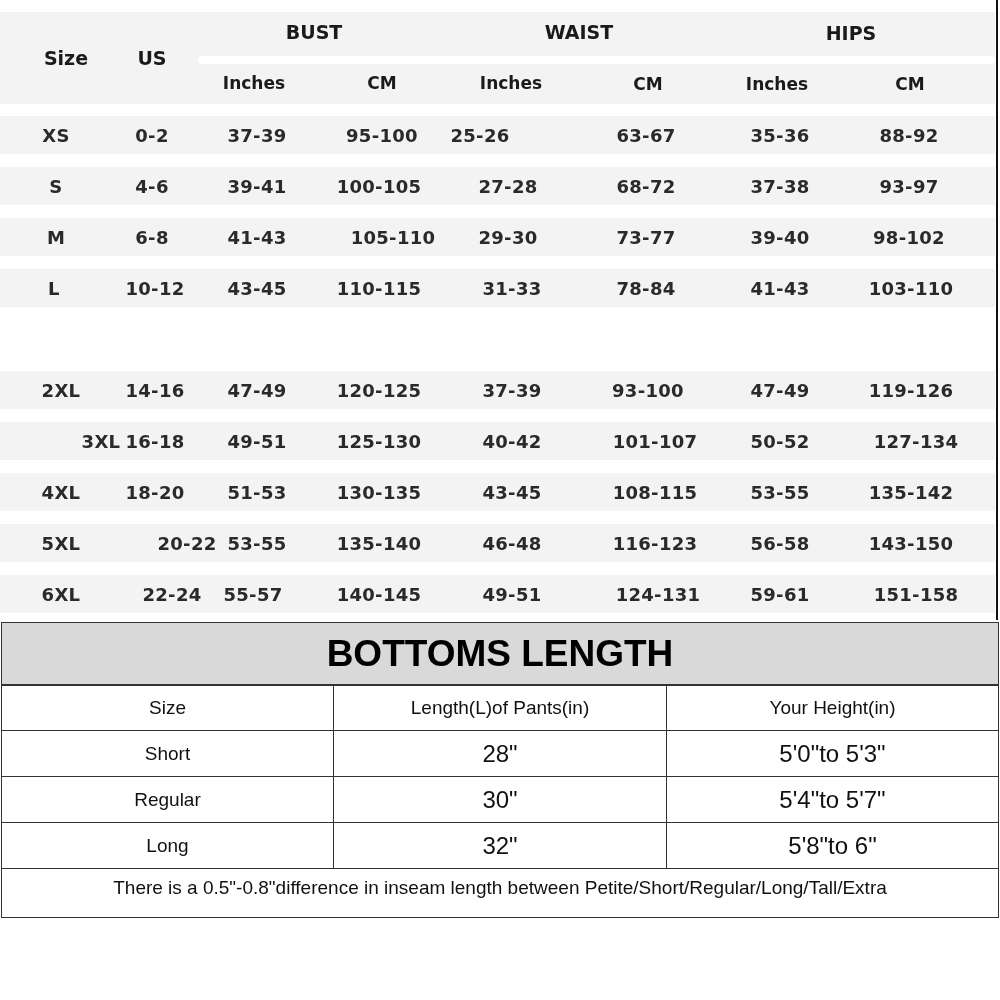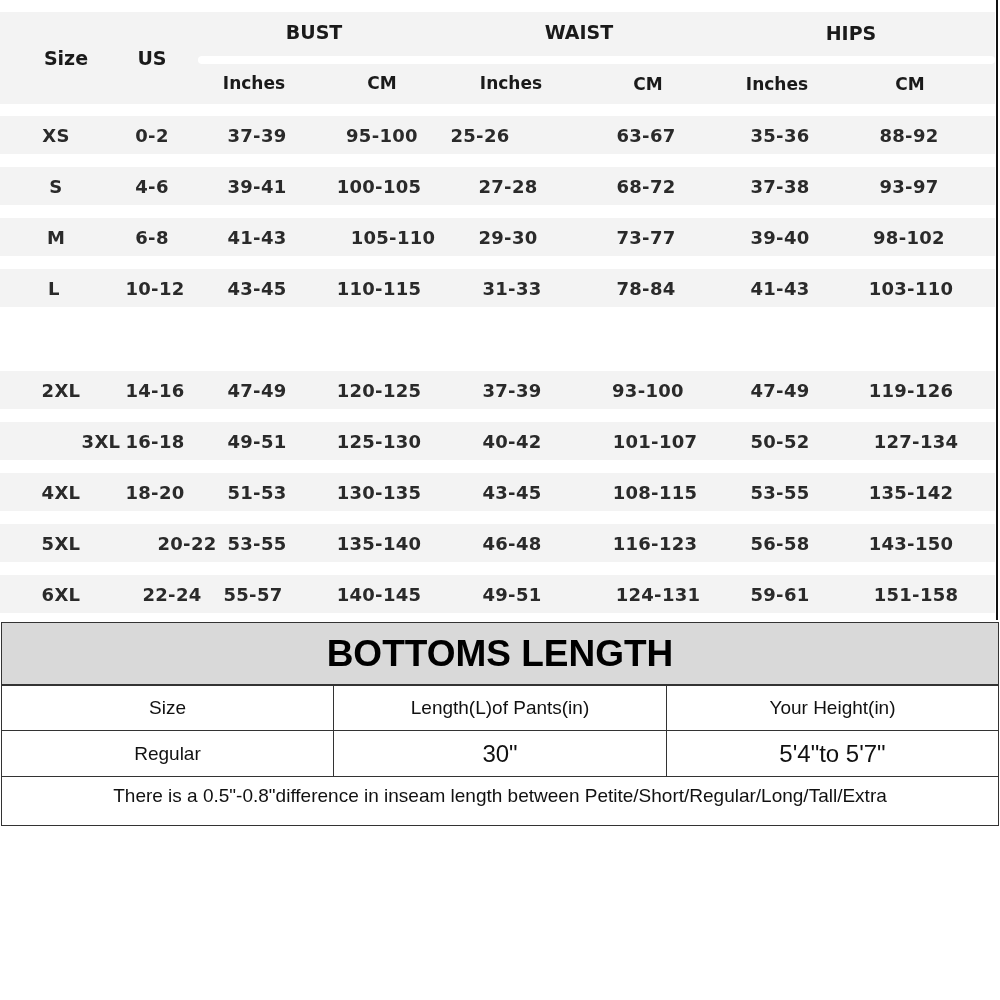--- a/index.html
+++ b/index.html
@@ -138,22 +138,32 @@
 <div class="bottom">
   <div class="b-title">BOTTOMS LENGTH</div>
   <table class="bt">
     <tbody>
         <tr class="head">
       <td class="c1">Size</td>
       <td class="c2" style="font-size:19px;">Length(L)of Pants(in)</td>
       <td class="c3" style="font-size:19px;">Your Height(in)</td>
     </tr>
     <tr>
+      <td class="c1">Short</td>
+      <td class="c2">28"</td>
+      <td class="c3">5'0"to 5'3"</td>
+    </tr>
+    <tr>
       <td class="c1">Regular</td>
       <td class="c2">30"</td>
       <td class="c3">5'4"to 5'7"</td>
+    </tr>
+    <tr>
+      <td class="c1">Long</td>
+      <td class="c2">32"</td>
+      <td class="c3">5'8"to 6"</td>
     </tr>
     <tr>
       <td class="note" colspan="3">There is a 0.5"-0.8"difference in inseam length between Petite/Short/Regular/Long/Tall/Extra</td>
     </tr>
   </tbody>
     </table>
 </div>
 
 </body></html>

